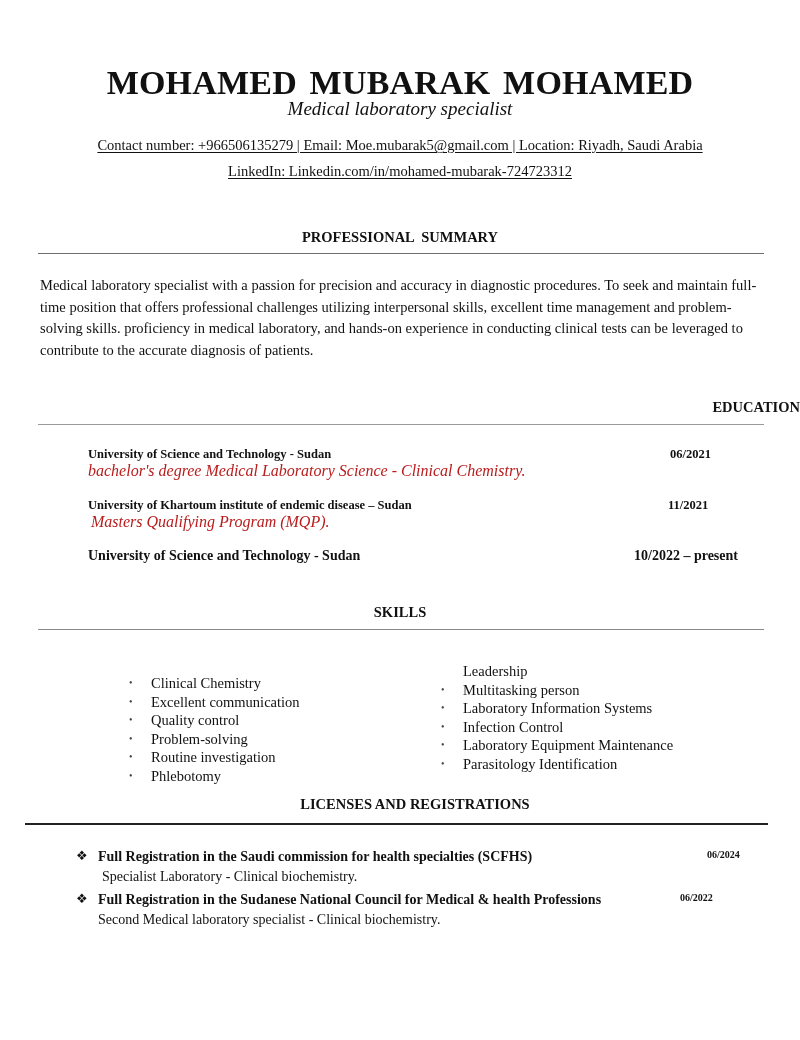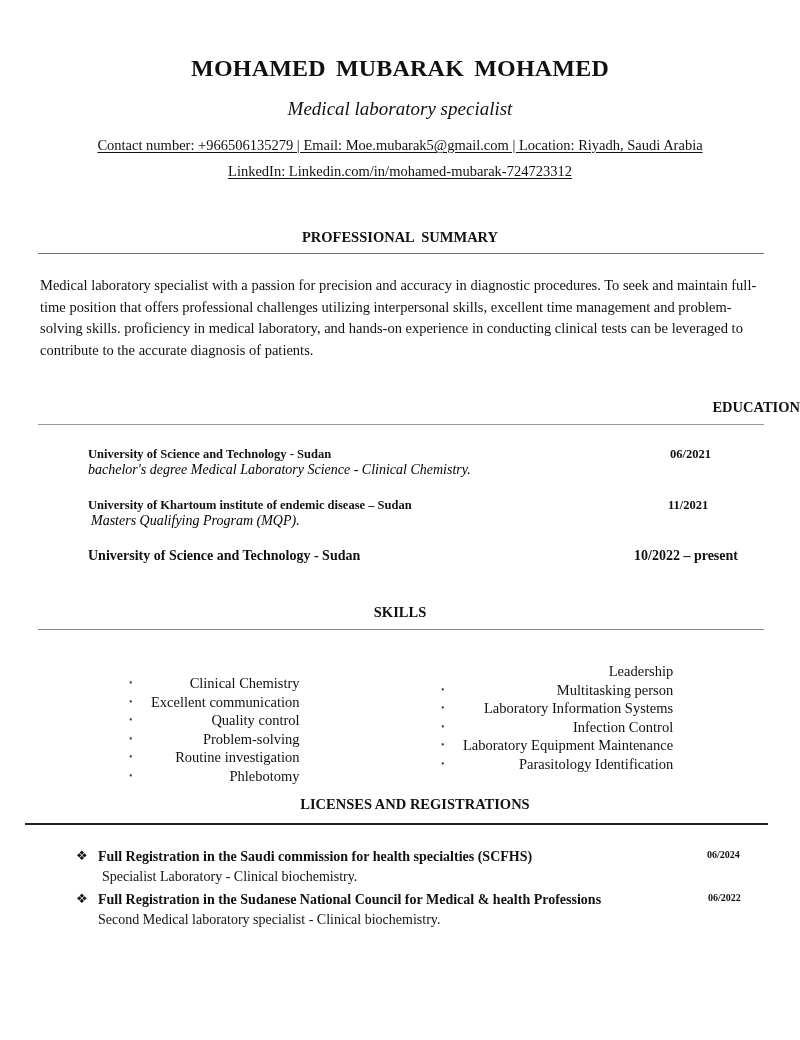--- a/index.html
+++ b/index.html
@@ -2,37 +2,37 @@
 <html><head>
 <meta charset="utf-8">
 <style>
   html, body { margin: 0; padding: 0; background: #ffffff; }
   body {
     width: 800px; height: 1040px; position: relative; overflow: hidden;
     font-family: "Liberation Serif", "DejaVu Serif", serif; color: #111111;
   }
   .abs { position: absolute; }
   .center { left: 0; width: 800px; text-align: center; }
-  .name { top: 55px; font-size: 24px; font-weight: bold; letter-spacing: 0.2px; word-spacing: 4px; }
+  .name { top: 64px; font-size: 34px; font-weight: bold; letter-spacing: 0.2px; word-spacing: 4px; }
   .title { top: 98px; font-size: 19px; font-style: italic; }
   .contact { top: 137px; font-size: 14.5px; text-decoration: underline; text-underline-offset: 2px; }
   .linkedin { top: 163px; font-size: 14.5px; text-decoration: underline; text-underline-offset: 2px; }
   .section-h { font-size: 14.5px; font-weight: bold; }
   .rule { position: absolute; height: 1px; background: #6e6e6e; }
   .rule.thick { height: 2px; background: #222222; }
   .summary {
     top: 275px; left: 40px; width: 730px; font-size: 14.5px; line-height: 21.5px;
   }
   .edu-row { position: absolute; left: 88px; width: 660px; }
   .edu-school { font-weight: bold; font-size: 12.5px; }
   .edu-school.lg { font-size: 14px; }
-  .edu-degree { font-style: italic; font-size: 14px; color: #000000; }
+  .edu-degree { font-style: italic; font-size: 16px; color: #b91c1c; }
   .edu-date { position: absolute; top: 0; font-weight: bold; font-size: 12.5px; }
   .edu-date.lg { font-size: 14px; }
-  ul.skills { position: absolute; margin: 0; padding: 0; list-style: none; font-size: 14.5px; line-height: 18.5px; text-align: right; }
+  ul.skills { position: absolute; margin: 0; padding: 0; list-style: none; font-size: 14.5px; line-height: 18.5px; }
   ul.skills li { position: relative; padding-left: 25px; }
   ul.skills li .dot { position: absolute; left: 3px; top: 0; font-size: 10px; color: #444; }
   .lic { position: absolute; left: 76px; width: 690px; }
   .lic-head { position: relative; font-weight: bold; font-size: 14px; padding-left: 22px; }
   .lic-head .diamond { position: absolute; left: 0; top: -1px; font-size: 13px; font-weight: normal; }
   .lic-date { position: absolute; top: 0; font-weight: bold; font-size: 10px; }
   .lic-sub { font-size: 14px; margin-top: 4px; }
 </style>
 </head>
 <body>
@@ -94,15 +94,15 @@
     <span>Full Registration in the Saudi commission for health specialties (SCFHS)</span>
   </div>
   <div class="lic-date" style="left:631px;">06/2024</div>
   <div class="lic-sub" style="padding-left:26px;">Specialist Laboratory - Clinical biochemistry.</div>
 </div>
 <div class="lic" style="top:892px;">
   <div class="lic-head">
     <span class="diamond">❖</span>
     <span>Full Registration in the Sudanese National Council for Medical &amp; health Professions</span>
   </div>
-  <div class="lic-date" style="left:632px;">06/2022</div>
+  <div class="lic-date" style="left:604px;">06/2022</div>
   <div class="lic-sub" style="padding-left:22px;">Second Medical laboratory specialist - Clinical biochemistry.</div>
 </div>
 
 </body></html>

